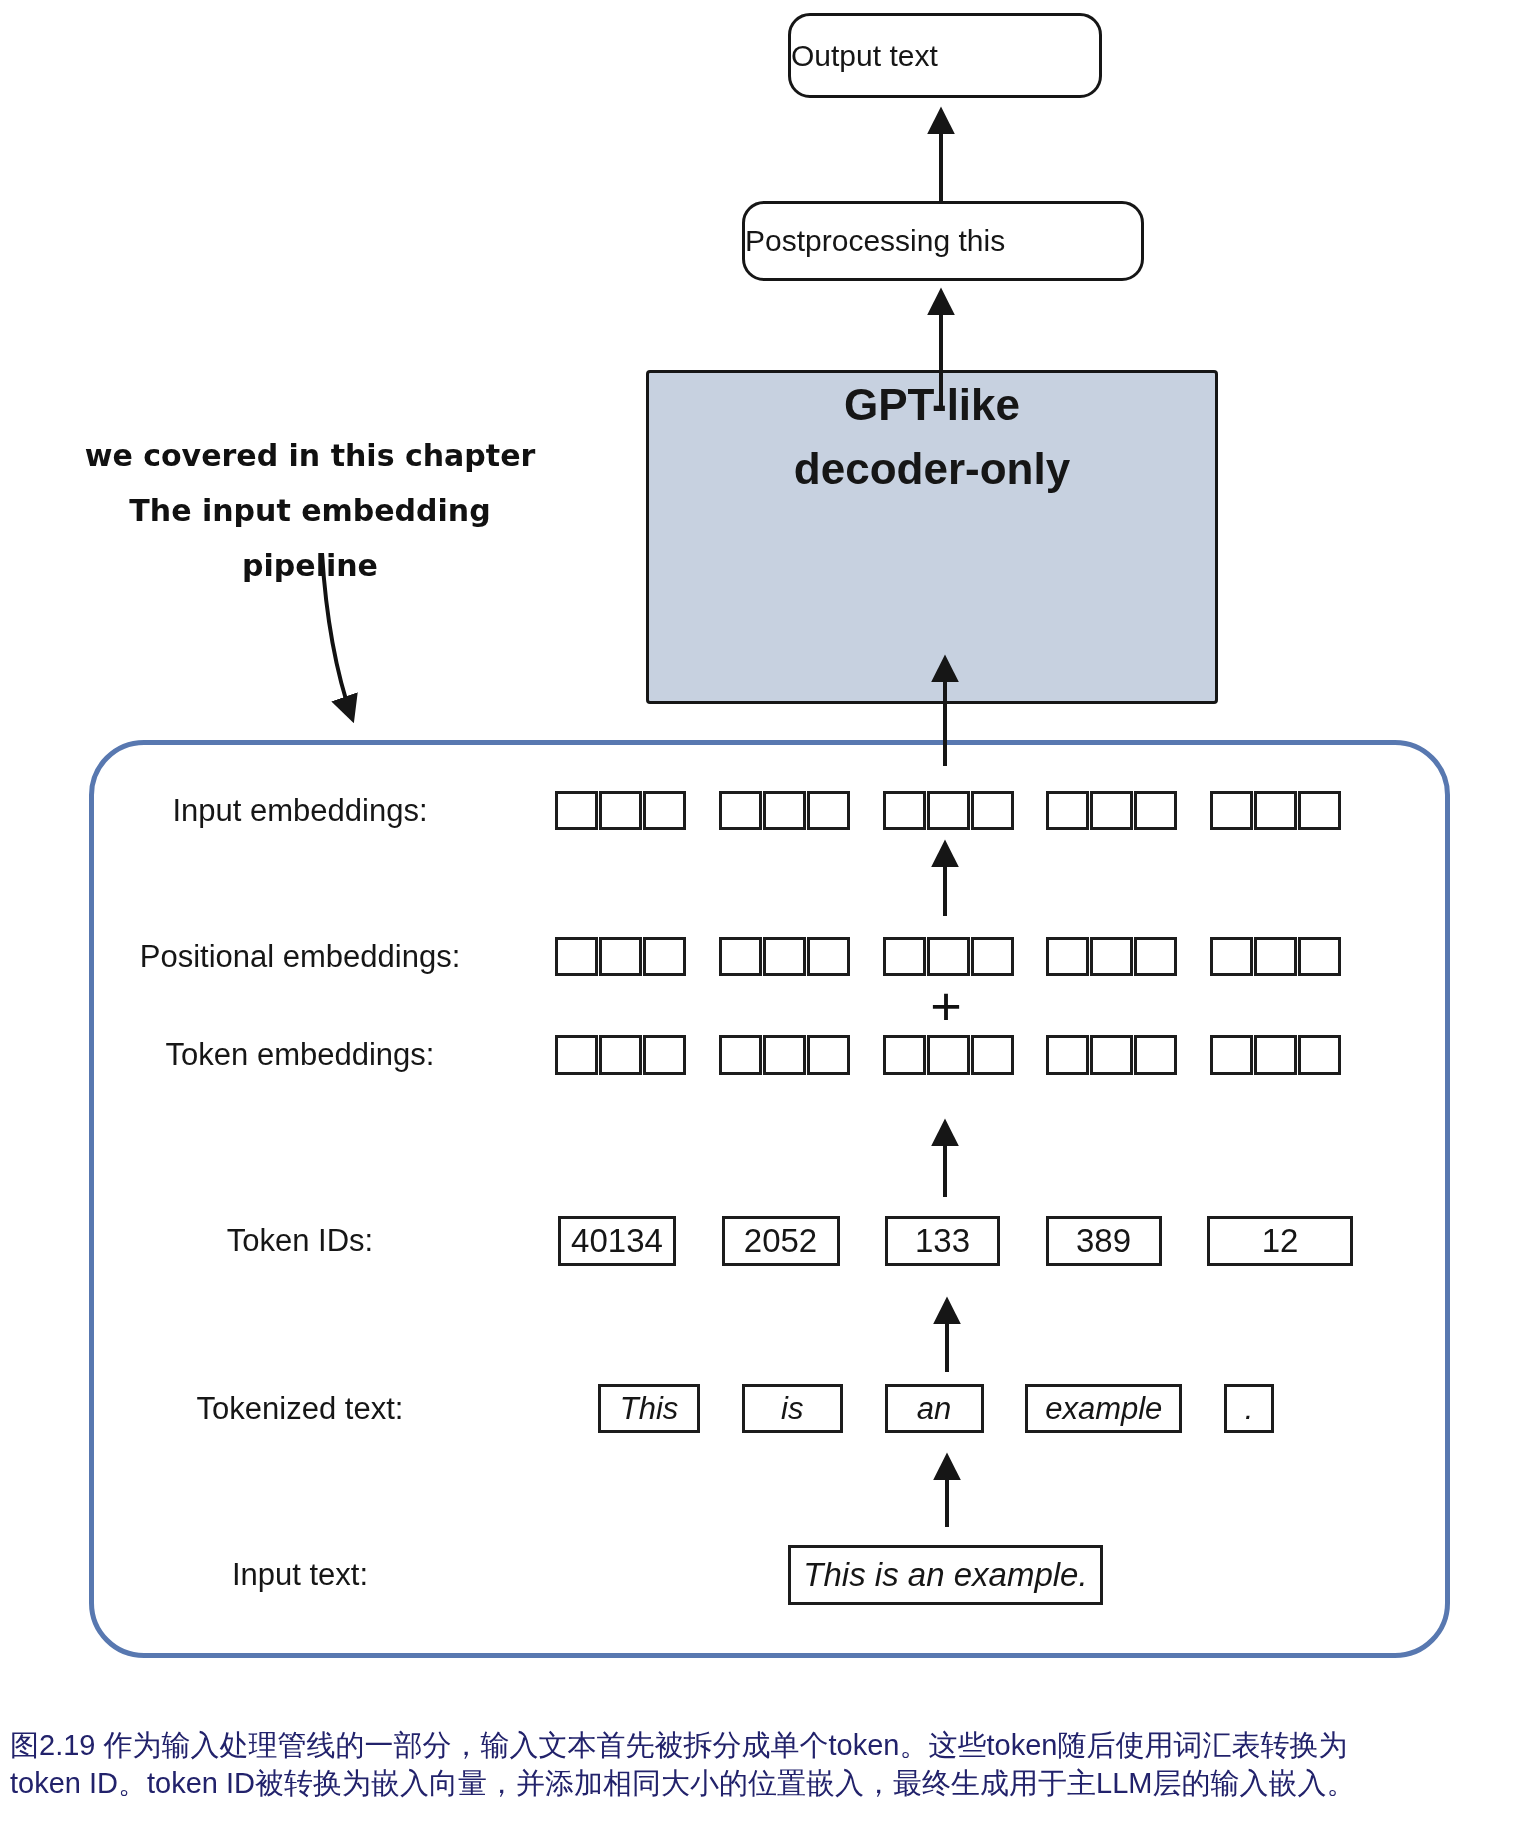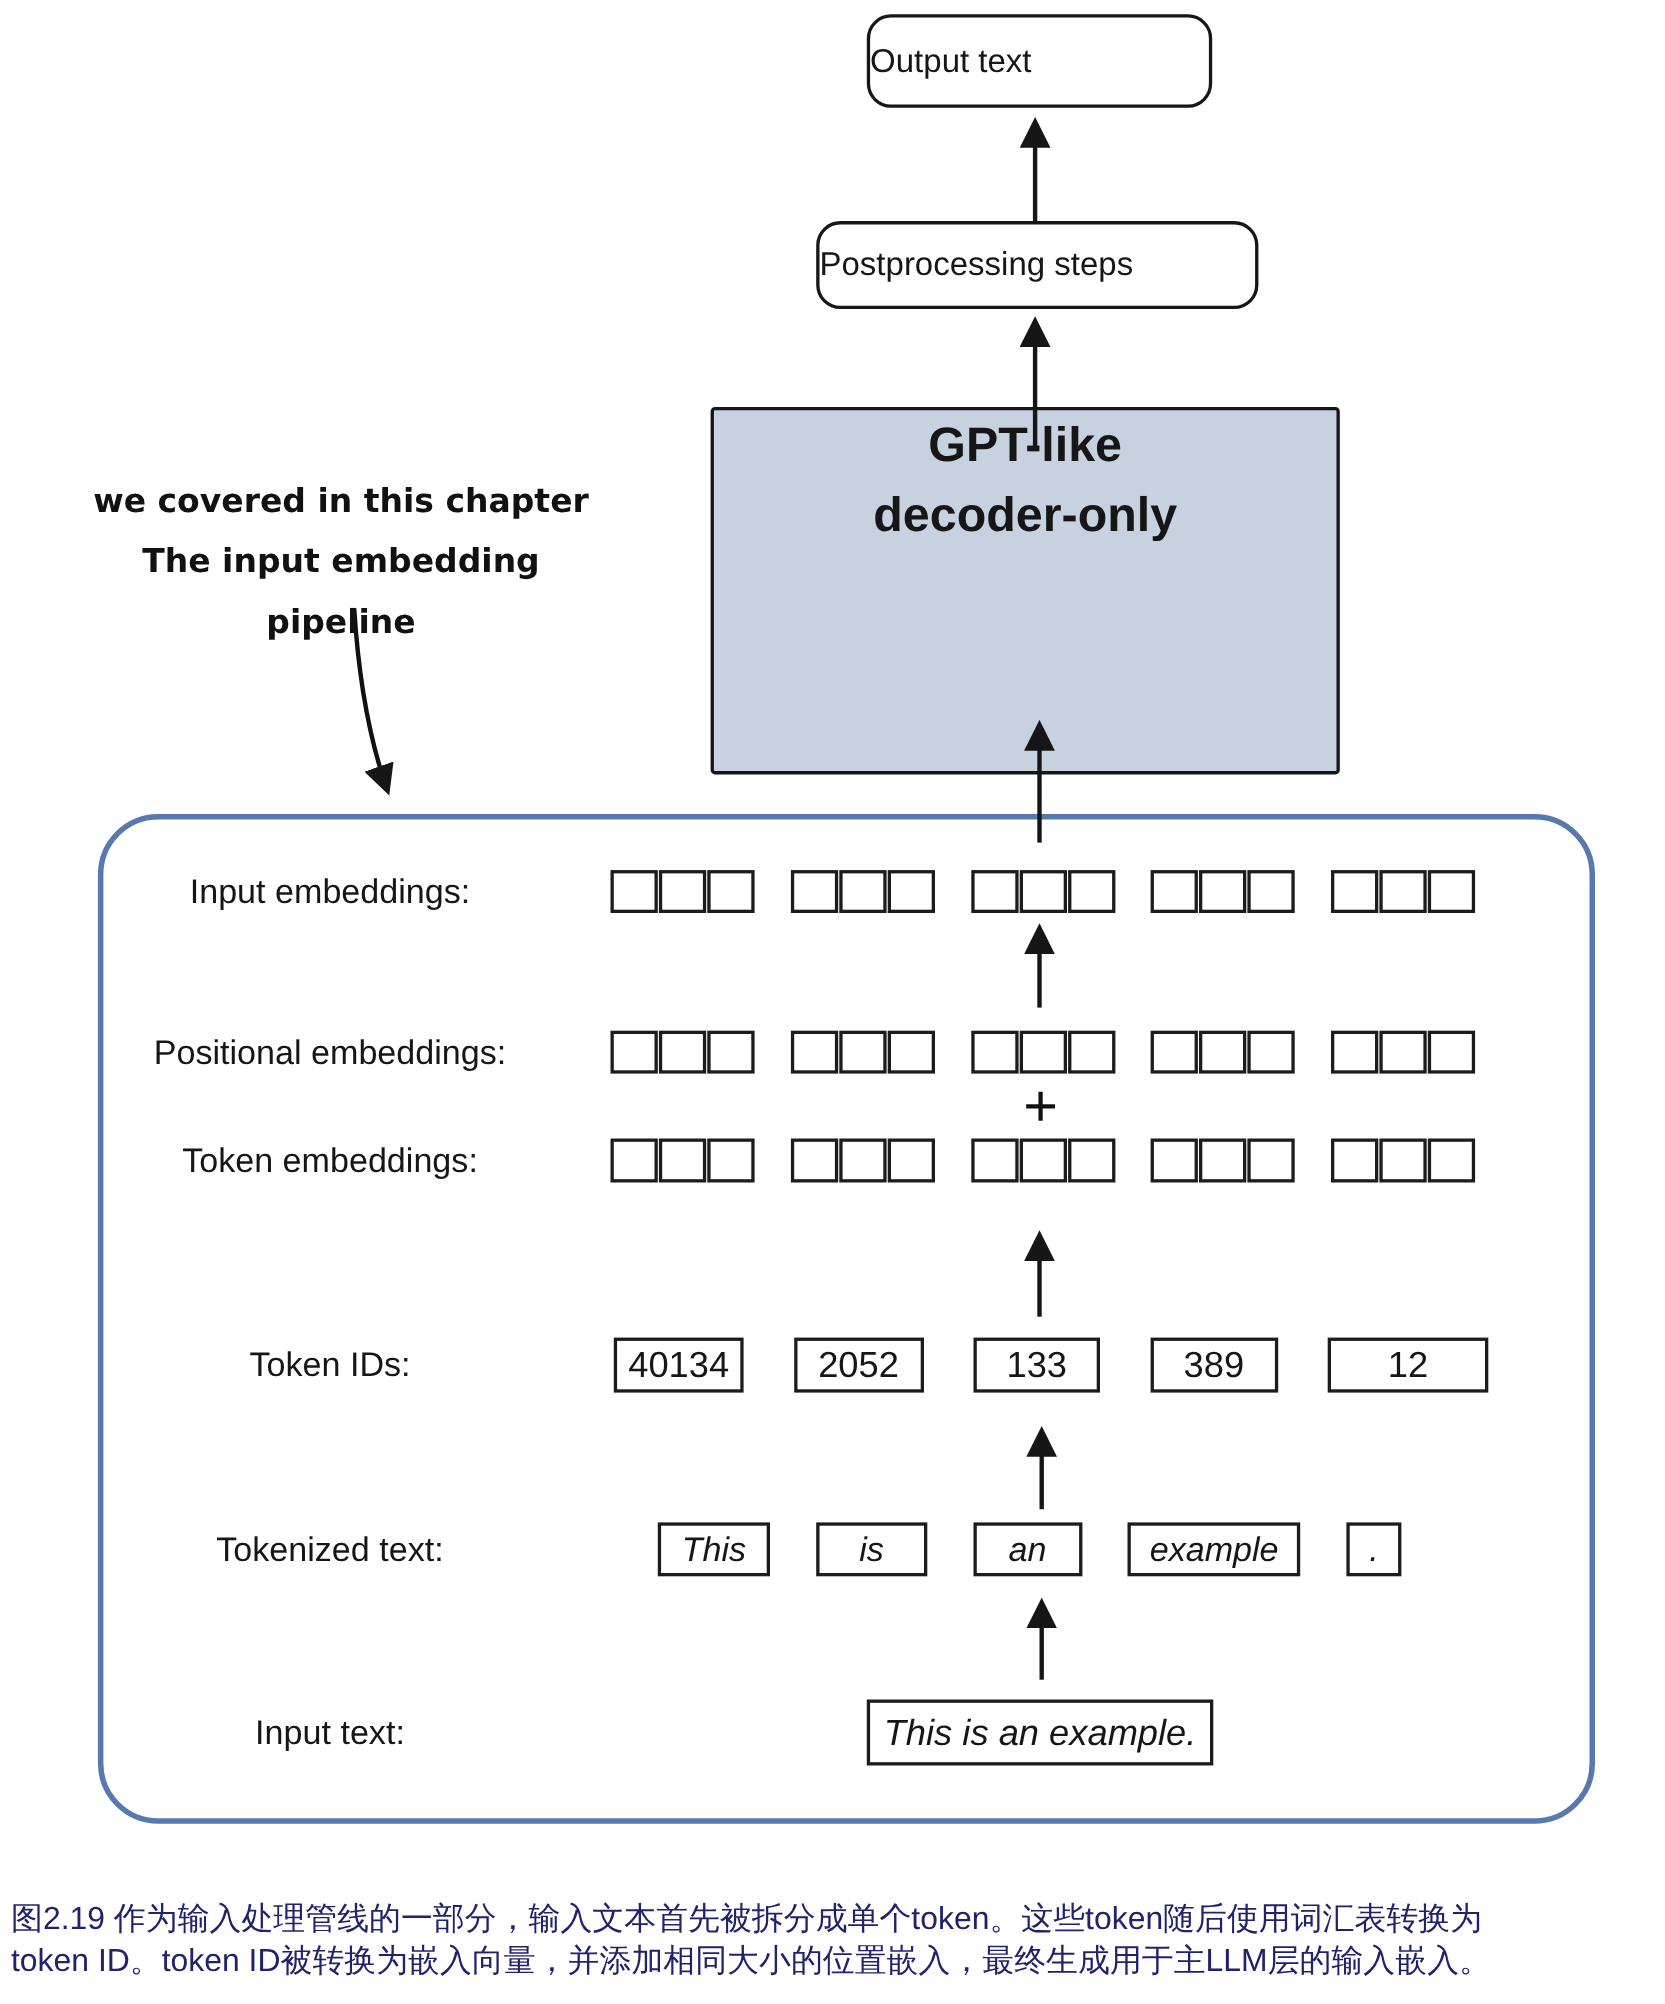--- a/index.html
+++ b/index.html
@@ -64,21 +64,21 @@
   #arrows{position:absolute;left:0;top:0;width:1514px;height:1822px;pointer-events:none;}
 </style>
 </head>
 <body>
 
 <div class="node" id="output-box">
   <span>Output text</span>
 </div>
 
 <div class="node" id="post-box">
-  <span>Postprocessing steps</span>
+  <span>Postprocessing this</span>
 </div>
 
 <div class="node" id="gpt-box">
   <span>GPT-like</span>
   <span>decoder-only</span>
 </div>
 
 <div class="abs" id="annotation">
   <div>we covered in this chapter</div>
   <div>The input embedding pipeline</div>

